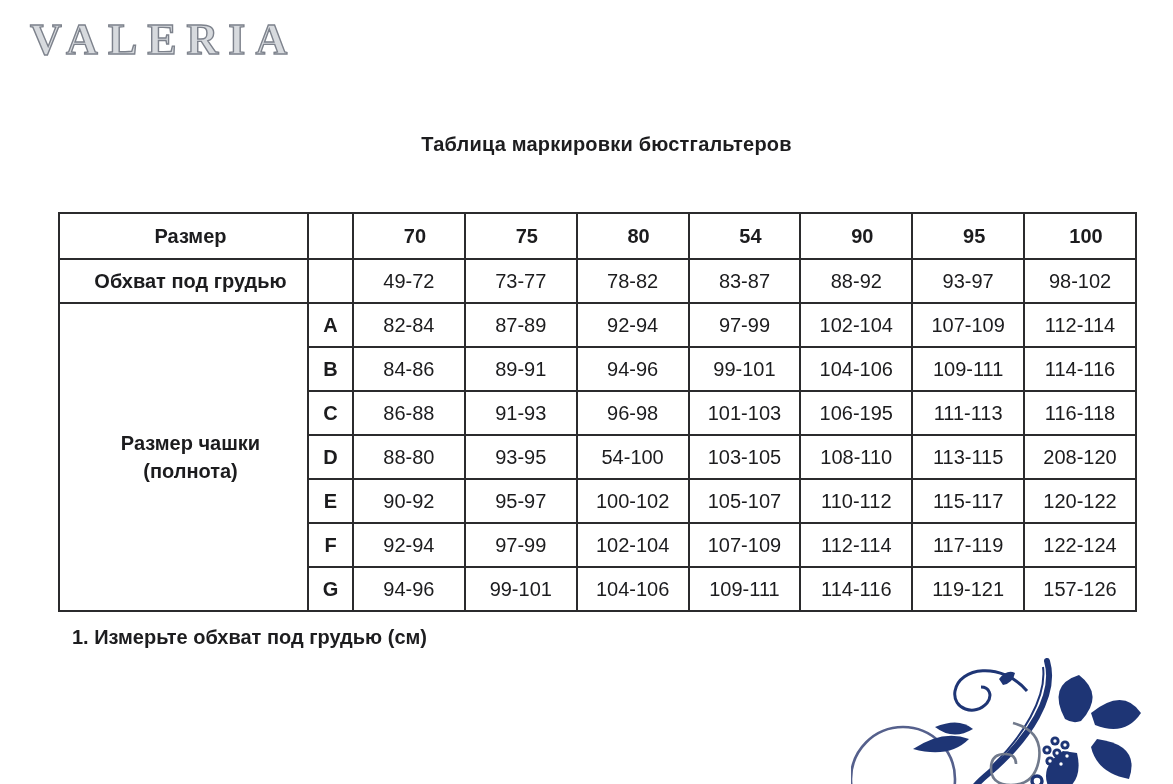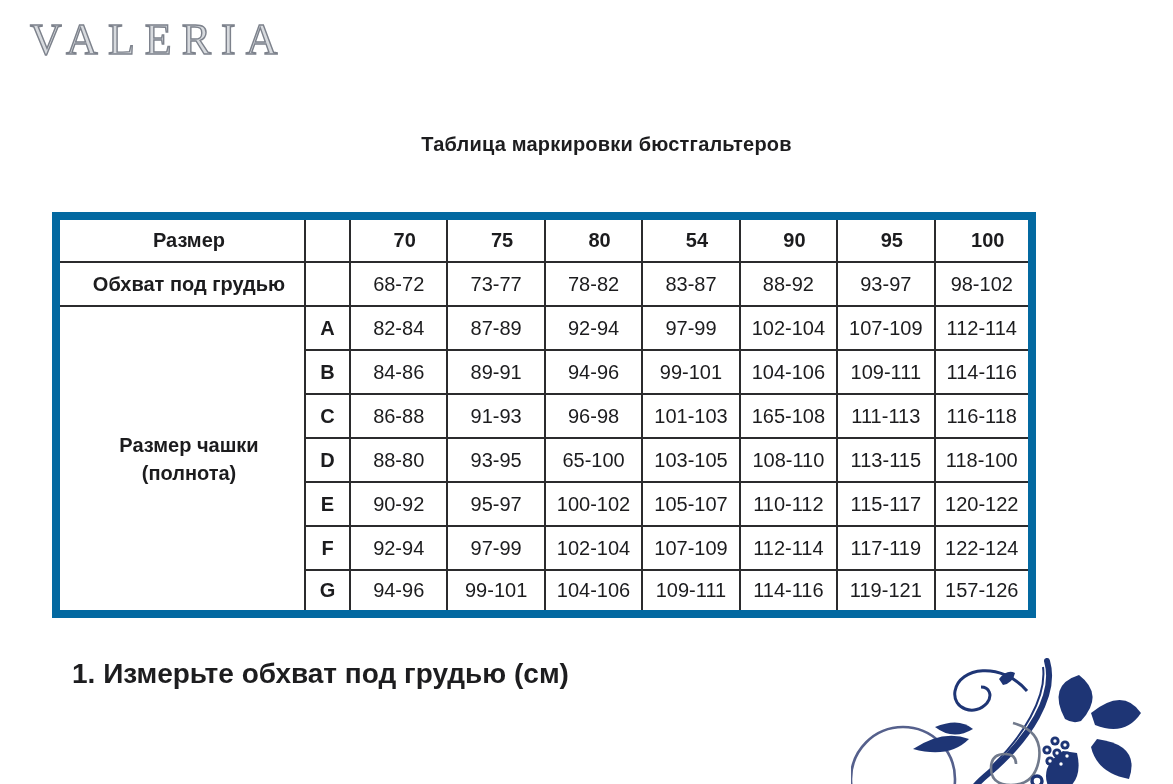--- a/index.html
+++ b/index.html
@@ -13,45 +13,46 @@
     overflow: hidden;
   }
 
   
   .logo-wrap {
     position: absolute;
     left: 28px;
     top: 12px;
     width: 300px;
     height: 56px;
+    font-weight: bold;
   }
 
   
   .title {
     position: absolute;
     left: 0;
     top: 133px;
     width: 100%;
     text-align: center;
     font-size: 20px;
     font-weight: bold;
     color: #1d1d1f;
     letter-spacing: .2px;
     margin-left: 20px;
   }
 
   
   table.size-table {
     position: absolute;
-    left: 52px;
+    left: 58px;
     top: 212px;
-    width: 984px;
+    width: 1079px;
     border-collapse: collapse;
     table-layout: fixed;
-    border: 8px solid #0369a1;
+    border: 2px solid #0369a1;
     color: #1c1c1e;
   }
   table.size-table td {
     border: 2px solid #2b2b2d;
     text-align: center;
     vertical-align: middle;
     height: 44px;
     font-size: 20px;
     background: #ffffff;
     overflow: hidden;
@@ -67,22 +68,22 @@
     font-size: 19px;
     white-space: normal;
   }
   td.size-head { font-weight: bold; font-size: 21px; }
   .cup-label-line { line-height: 1.4; }
 
   
   .instructions {
     position: absolute;
     left: 72px;
-    top: 658px;
-    font-size: 28px;
+    top: 626px;
+    font-size: 20px;
     font-weight: bold;
     color: #1d1d1f;
   }
   .instructions .instr-line { margin-bottom: 26px; }
 
   
   .ornament {
     position: absolute;
     right: 22px;
     bottom: -18px;
@@ -123,21 +124,21 @@
           <td class="peach size-head">75</td>
           <td class="peach size-head">80</td>
           <td class="peach size-head">54</td>
           <td class="peach size-head">90</td>
           <td class="peach size-head">95</td>
           <td class="peach size-head">100</td>
         </tr>
         <tr>
           <td class="peach label-cell">Обхват под грудью</td>
           <td></td>
-          <td>68-72</td>
+          <td>49-72</td>
           <td>73-77</td>
           <td>78-82</td>
           <td>83-87</td>
           <td>88-92</td>
           <td>93-97</td>
           <td>98-102</td>
         </tr>
         <tr>
           <td class="peach label-cell" rowspan="7">
             <div class="cup-label-line">Размер чашки</div>
@@ -161,33 +162,33 @@
           <td>104-106</td>
           <td>109-111</td>
           <td>114-116</td>
         </tr>
         <tr>
           <td class="lavender">C</td>
           <td>86-88</td>
           <td>91-93</td>
           <td>96-98</td>
           <td>101-103</td>
-          <td>165-108</td>
+          <td>106-195</td>
           <td>111-113</td>
           <td>116-118</td>
         </tr>
         <tr>
           <td class="lavender">D</td>
           <td>88-80</td>
           <td>93-95</td>
-          <td>65-100</td>
+          <td>54-100</td>
           <td>103-105</td>
           <td>108-110</td>
           <td>113-115</td>
-          <td>118-100</td>
+          <td>208-120</td>
         </tr>
         <tr>
           <td class="lavender">E</td>
           <td>90-92</td>
           <td>95-97</td>
           <td>100-102</td>
           <td>105-107</td>
           <td>110-112</td>
           <td>115-117</td>
           <td>120-122</td>

